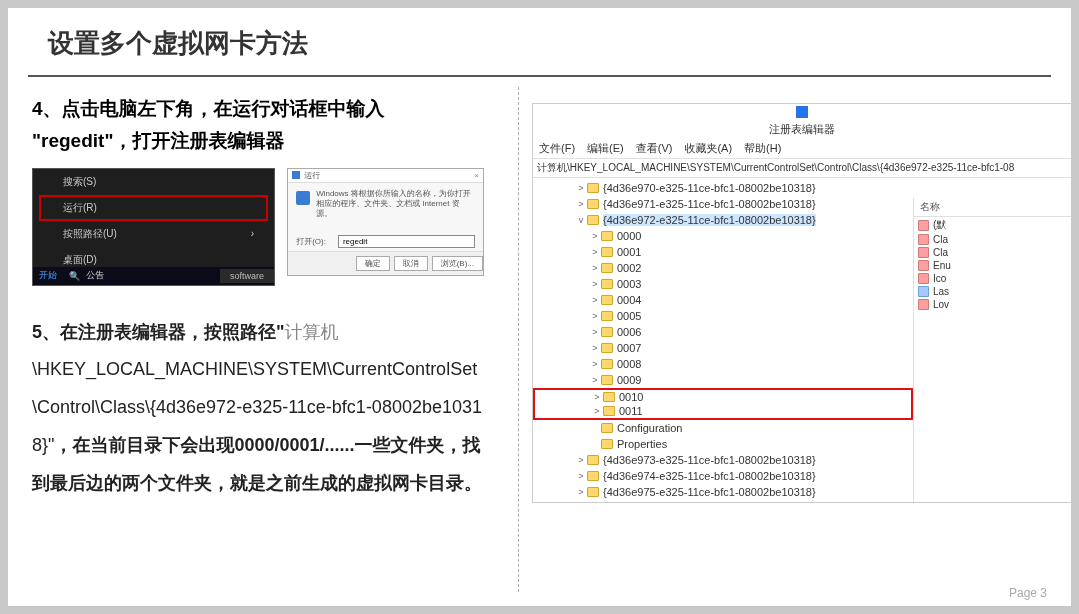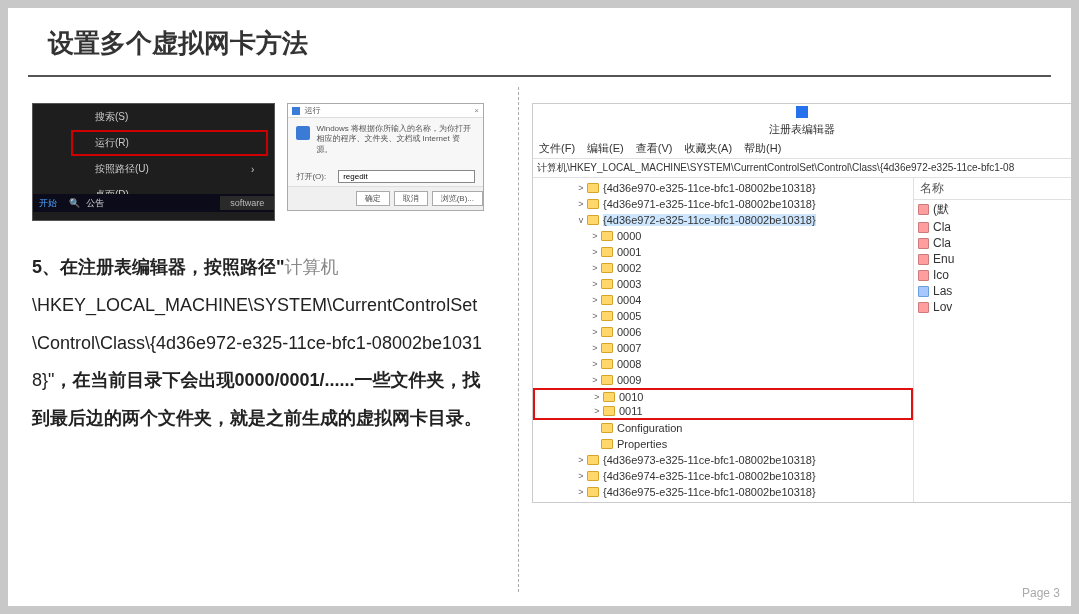--- a/index.html
+++ b/index.html
@@ -62,36 +62,35 @@
 }
 
 .start-menu {
   width: 247px;
   height: 118px;
   background: #1e1e1e;
   color: #ccc;
   font-size: 10px;
   position: relative;
   border: 1px solid #555;
-  padding-left: 32px;
 }
 .sm-item {
   padding: 6px 20px 6px 30px;
   display: flex;
   justify-content: space-between;
   align-items: center;
 }
 .sm-run {
   border: 2px solid #c00;
   margin: 0 6px;
   padding: 4px 14px 4px 22px;
 }
 .sm-taskbar {
   position: absolute;
-  bottom: 8px; left: 0; right: 0;
+  bottom: 0; left: 0; right: 0;
   height: 18px;
   background: #0b0b1a;
   display: flex;
   align-items: center;
   font-size: 9px;
 }
 .sm-start { color: #4da3ff; padding: 0 6px; }
 .sm-icon { color: #88c; padding: 0 6px; }
 .sm-soft {
   background: #2a2a2a;
@@ -217,49 +216,54 @@
 }
 .redbox {
   border-left: 2px solid #d11;
   border-right: 2px solid #d11;
 }
 .redbox-top { border-top: 2px solid #d11; }
 .redbox-bot { border-bottom: 2px solid #d11; }
 .re-values {
   flex: 1;
   border-left: 1px solid #e0e0e0;
-  font-size: 12px;
+  font-size: 10px;
+  margin-top: 20px;
 }
 .val-hdr { padding: 2px 6px; border-bottom: 1px solid #e0e0e0; color: #555; }
 .val-row { display: flex; align-items: center; padding: 1px 4px; gap: 4px; }
 .val-ico { width: 11px; height: 11px; background: #ffb3b3; border: 1px solid #cc7a7a; border-radius: 1px; }
 .val-ico.str { background: #ff9e9e; }
 .val-ico.bin { background: #a6c8ff; border-color:#6a9edc; }
 .page-num {
   position: absolute;
   bottom: 6px;
-  right: 11px;
+  right: 24px;
   font-size: 12px;
   color: #aaa;
 }
 </style>
 </head>
 <body>
 
 <div class="slide">
 
   <div class="title-bar">
     <div class="title">设置多个虚拟网卡方法</div>
   </div>
   <hr class="hr">
 
   <div class="content">
     <div class="divider"></div>
 
     <div class="left-col">
+      <div class="step4-title">
+        <span>4、</span><span>点击电脑左下角，在运行对话框中输入</span><br>
+        <span>"</span><span>regedit</span><span>"</span><span>，打开注册表编辑器</span>
+      </div>
 
       <div class="shots-row">
 
         <div class="start-menu">
           <div class="sm-item">
             <span>搜索(S)</span>
           </div>
           <div class="sm-run">
             <span>运行(R)</span>
           </div>

